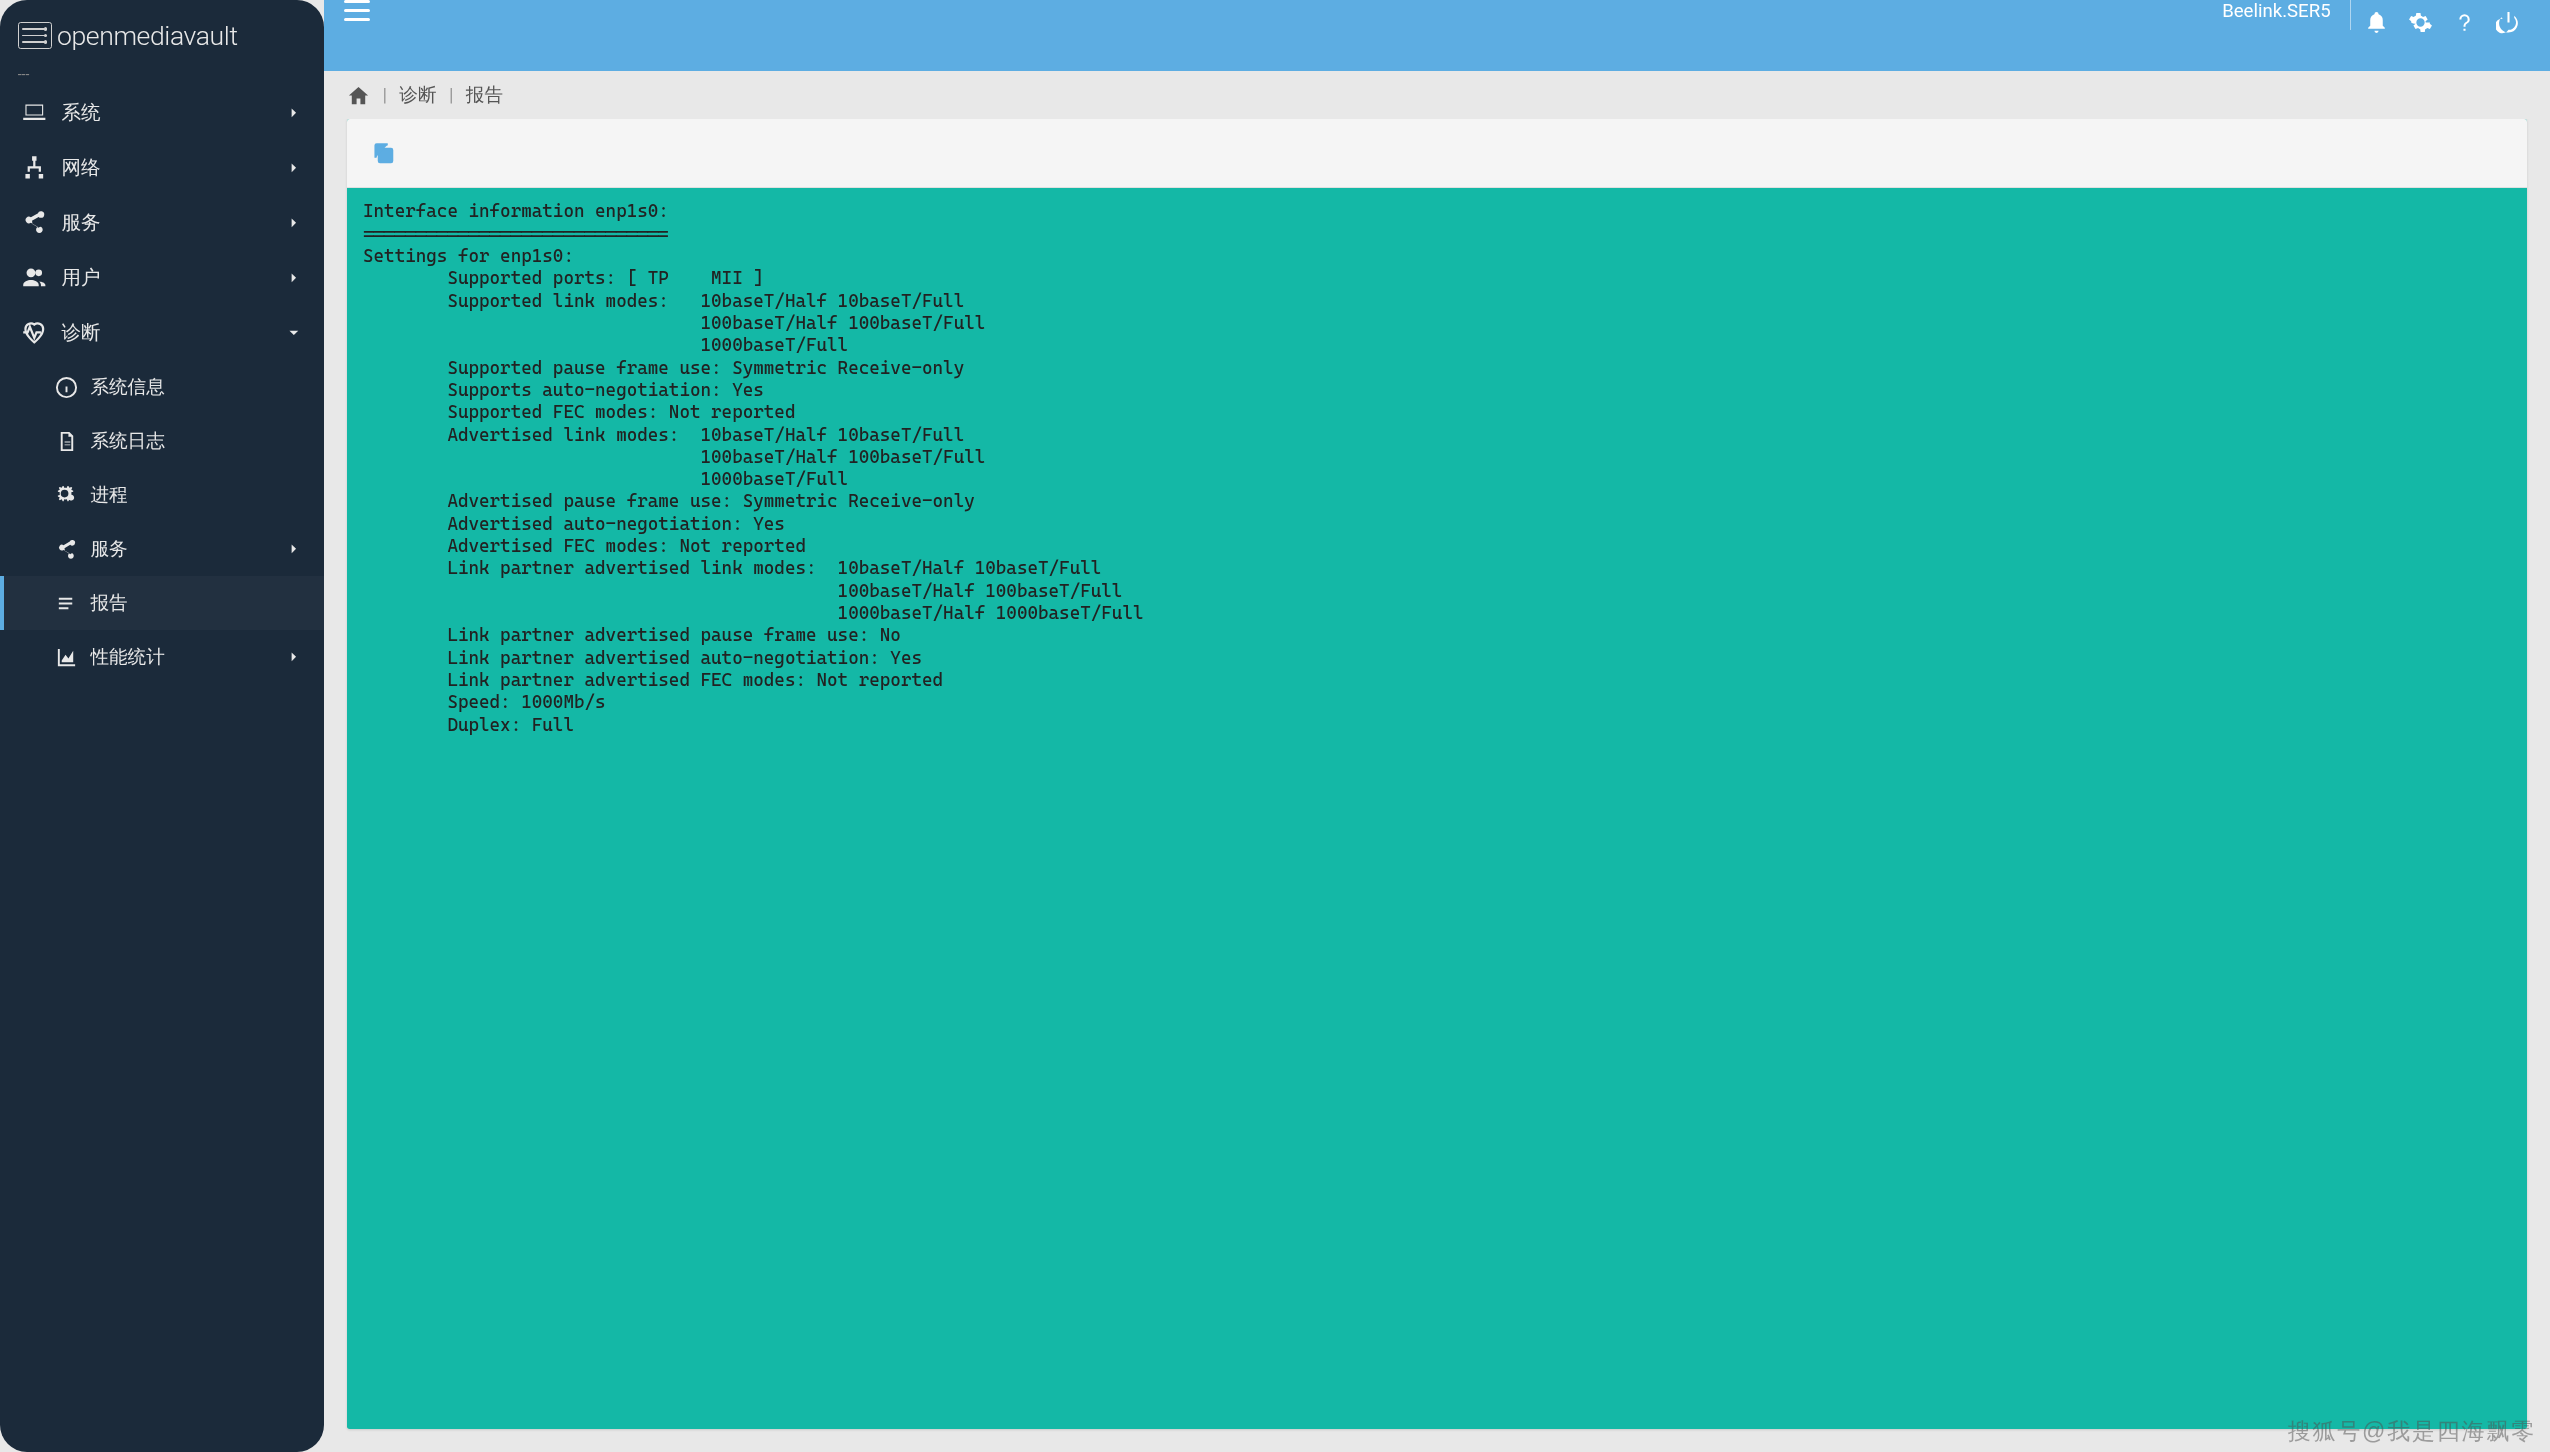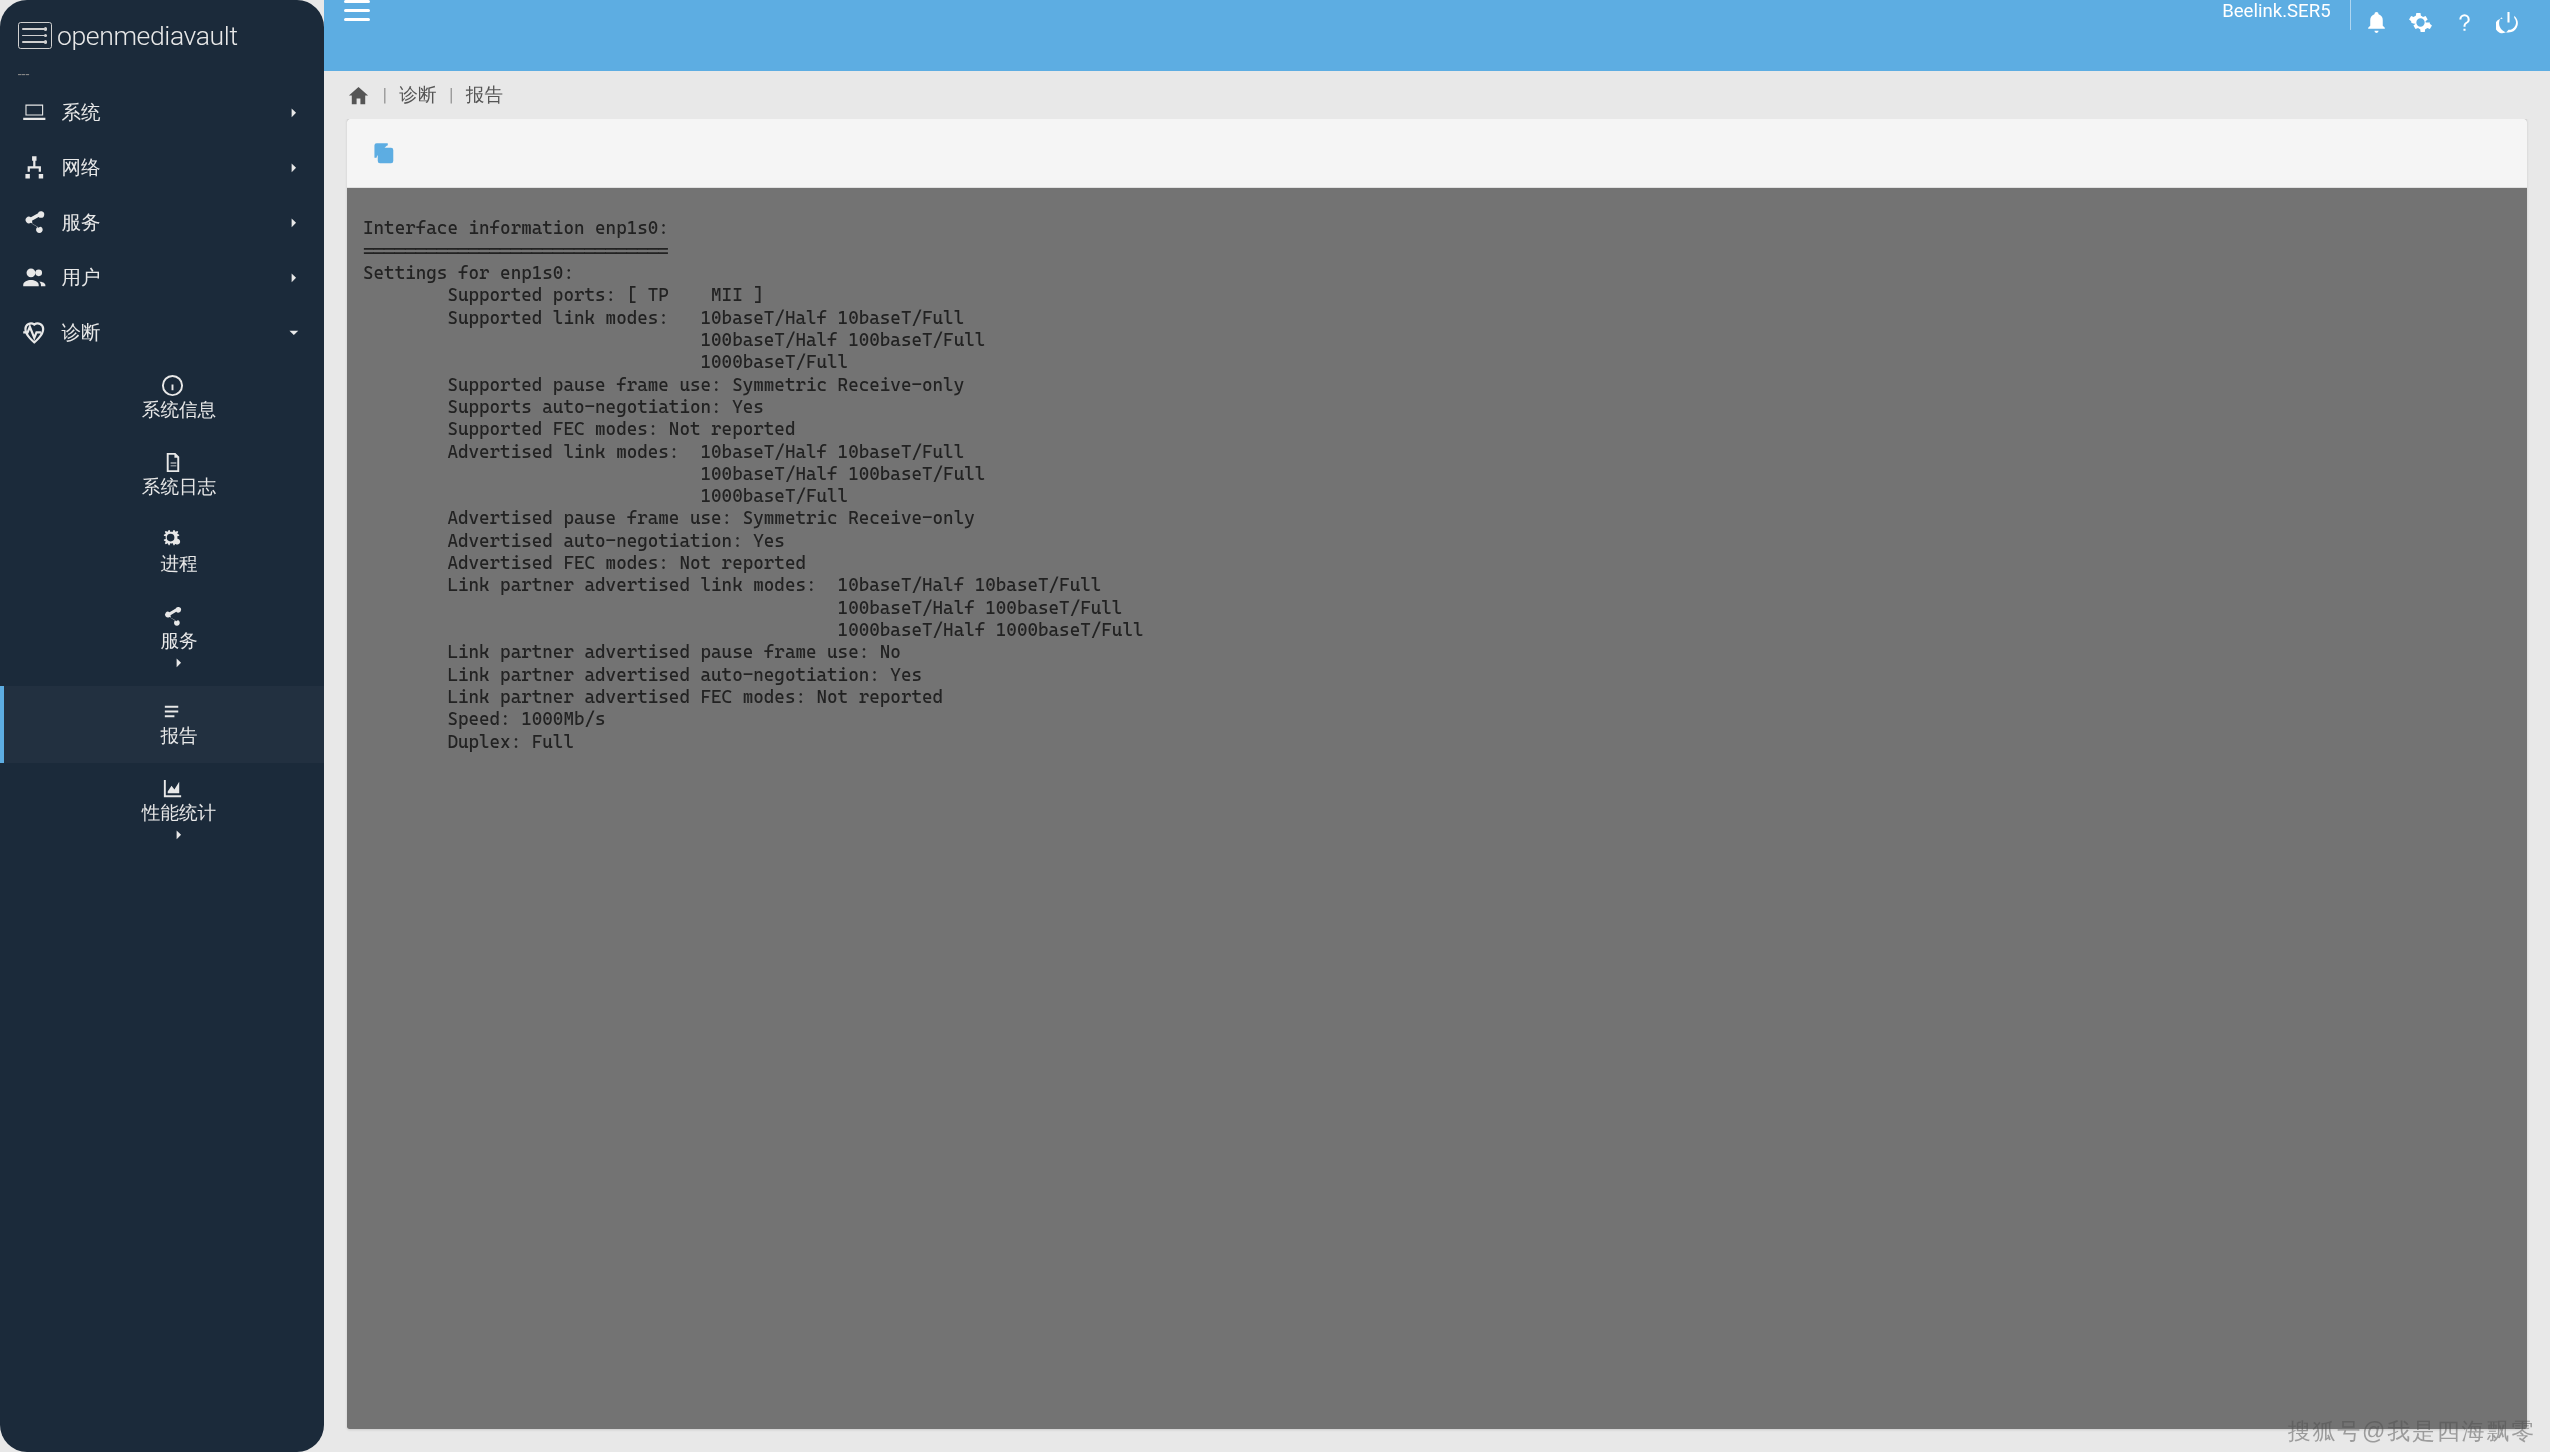--- a/index.html
+++ b/index.html
@@ -12,42 +12,42 @@
 .logo-icon { width: 34px; height: 26.6px; border: 1.8px solid #d0d0d0; border-radius: 2.7px; display: flex; flex-direction: column; justify-content: space-around; padding: 2.7px 3.5px; }
 .logo-icon span { height: 1.8px; background: #d0d0d0; border-radius: 0.9px; position: relative; }
 .logo-icon span::after { content: ''; position: absolute; right: 0; top: -0.9px; width: 3.5px; height: 3.5px; background: #d0d0d0; border-radius: 50%; }
 .logo-text { font-size: 26.6px; font-weight: 300; letter-spacing: -0.4px; color: #e8e8e8; }
 .dashes { padding: 0 17.7px; color: #888; font-size: 14px; margin-top: -5.3px; margin-bottom: 3.5px; }
 .nav { flex: 1; overflow-y: auto; }
 .nav-item { display: flex; align-items: center; padding: 14px 21px; cursor: pointer; color: #e8e8e8; font-size: 19.5px; position: relative; }
 .nav-item .icon { width: 26.6px; height: 26.6px; margin-right: 14px; display: flex; align-items: center; justify-content: center; flex-shrink: 0; }
 .nav-item .label { flex: 1; }
 .nav-item .chevron { width: 17.7px; height: 17.7px; }
-.sub-item { padding-left: 55px; font-size: 18.6px; flex-direction: column; }
+.sub-item { padding-left: 55px; font-size: 18.6px; }
 .sub-item .icon { width: 23px; height: 23px; margin-right: 12.4px; }
 .active-bar { position: absolute; left: 0; top: 0; bottom: 0; width: 4.4px; background: #5dade2; }
 .nav-item.current { background: rgba(255,255,255,0.03); }
 
 
 .main { flex: 1; display: flex; flex-direction: column; min-width: 0; }
 .topbar { height: 71px; background: #5dade2; display: flex; align-items: flex-start; padding: 0 19.5px; color: #fff; }
 .hamburger { width: 26.6px; height: 21px; display: flex; flex-direction: column; justify-content: space-between; cursor: pointer; }
 .hamburger span { height: 2.7px; background: #fff; border-radius: 1.8px; }
 .topbar-spacer { flex: 1; }
 .hostname { font-size: 18.6px; margin-right: 16px; }
 .divider-v { width: 0.9px; height: 30px; background: rgba(255,255,255,0.5); margin: 0 3.5px; }
 .top-icon { width: 44px; height: 44px; display: flex; align-items: center; justify-content: center; cursor: pointer; }
 .top-icon svg { width: 25px; height: 25px; fill: #fff; }
 
 .breadcrumb-bar { height: 48px; background: #e8e8e8; display: flex; align-items: center; padding: 0 23px; gap: 12.4px; font-size: 18.6px; color: #555; }
 .breadcrumb-bar .sep { color: #999; }
 .home-icon { width: 23px; height: 23px; cursor: pointer; }
 
 .content { flex: 1; background: #e8e8e8; padding: 0 23px 23px; overflow: hidden; }
-.card { background: #737373; border-radius: 2.7px; box-shadow: 0 0.9px 2.7px rgba(0,0,0,0.12); height: 100%; display: flex; flex-direction: column; overflow: hidden; gap: 17px; }
+.card { background: #14b8a6; border-radius: 2.7px; box-shadow: 0 0.9px 2.7px rgba(0,0,0,0.12); height: 100%; display: flex; flex-direction: column; overflow: hidden; }
 .card-toolbar { height: 69px; background: #f5f5f5; border-bottom: 0.9px solid #e0e0e0; display: flex; align-items: center; padding: 0 23px; }
 .copy-btn { width: 26.6px; height: 26.6px; cursor: pointer; color: #5dade2; }
 .card-body { flex: 1; padding: 12.4px 16px; overflow: auto; position: relative; }
 .card-body pre { font-family: "Cascadia Code", Consolas, "Courier New", monospace; font-size: 18px; line-height: 1.24; color: #222; white-space: pre; }
 
 .watermark { position: fixed; right: 14px; bottom: 5.3px; font-size: 23px; color: rgba(80,80,80,0.5); font-weight: 400; letter-spacing: 1.8px; pointer-events: none; font-family: "Microsoft YaHei", sans-serif; text-align: right; }
 
 svg { fill: currentColor; }
 </style>
 </head>

